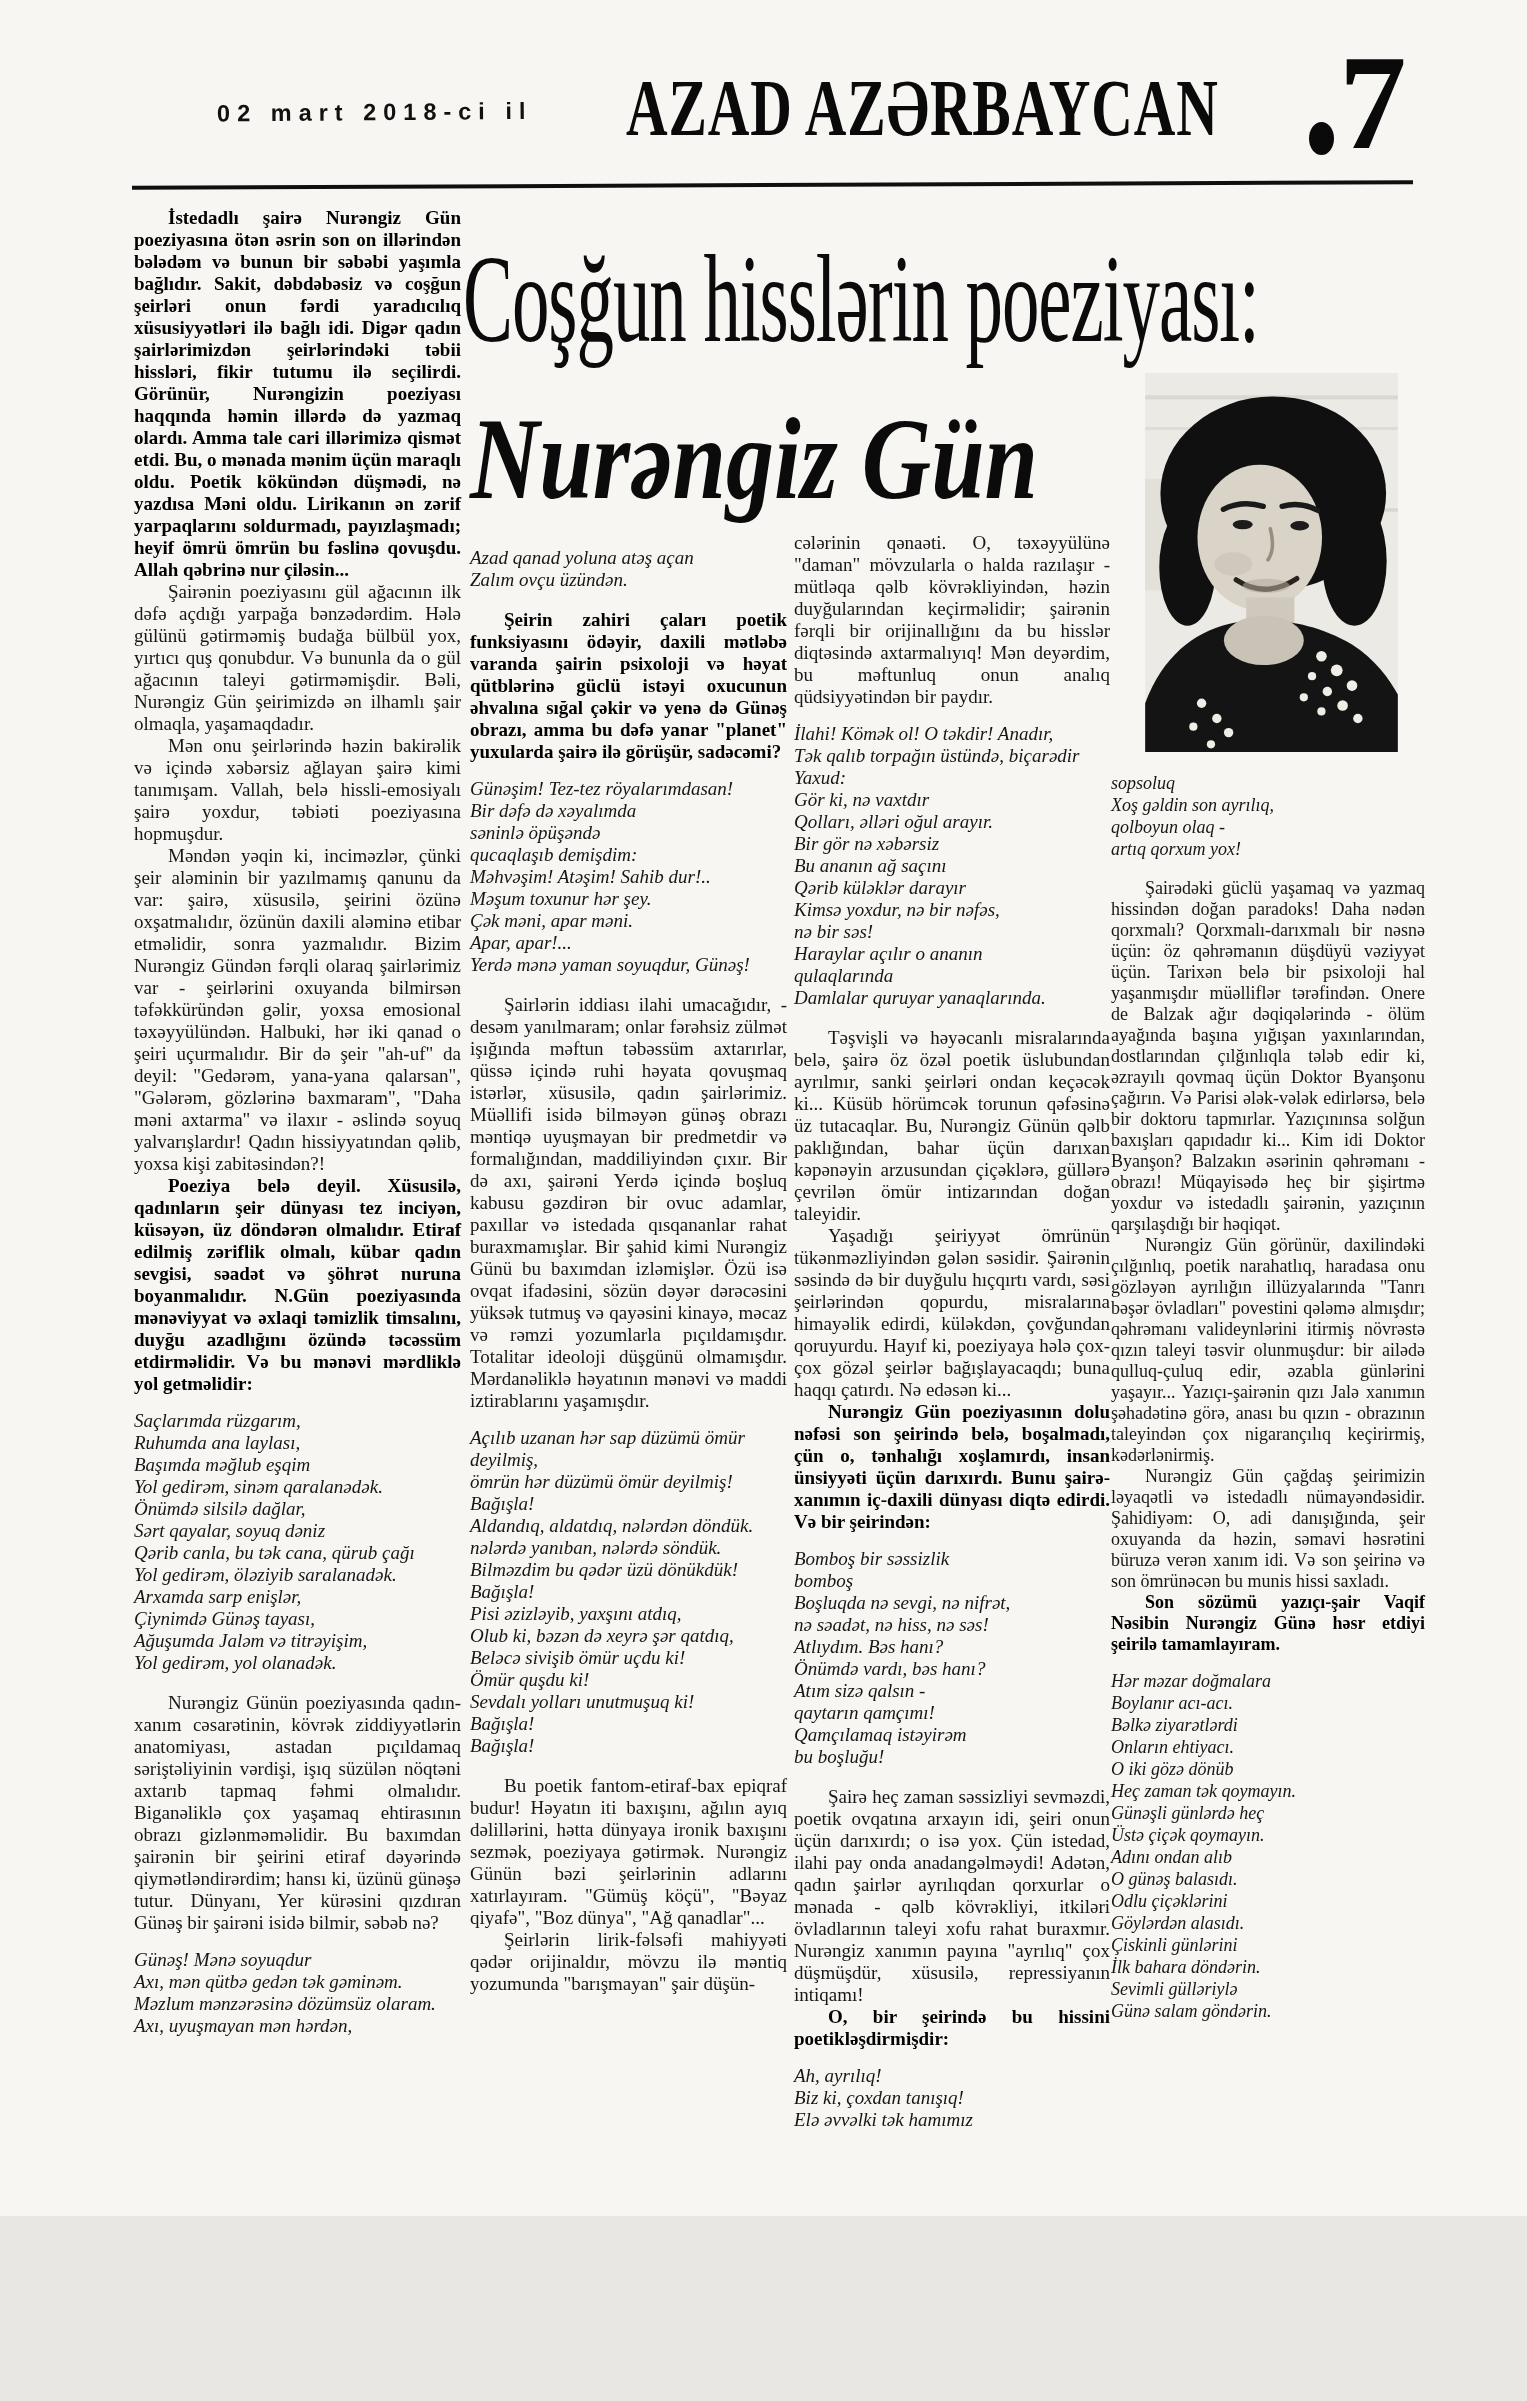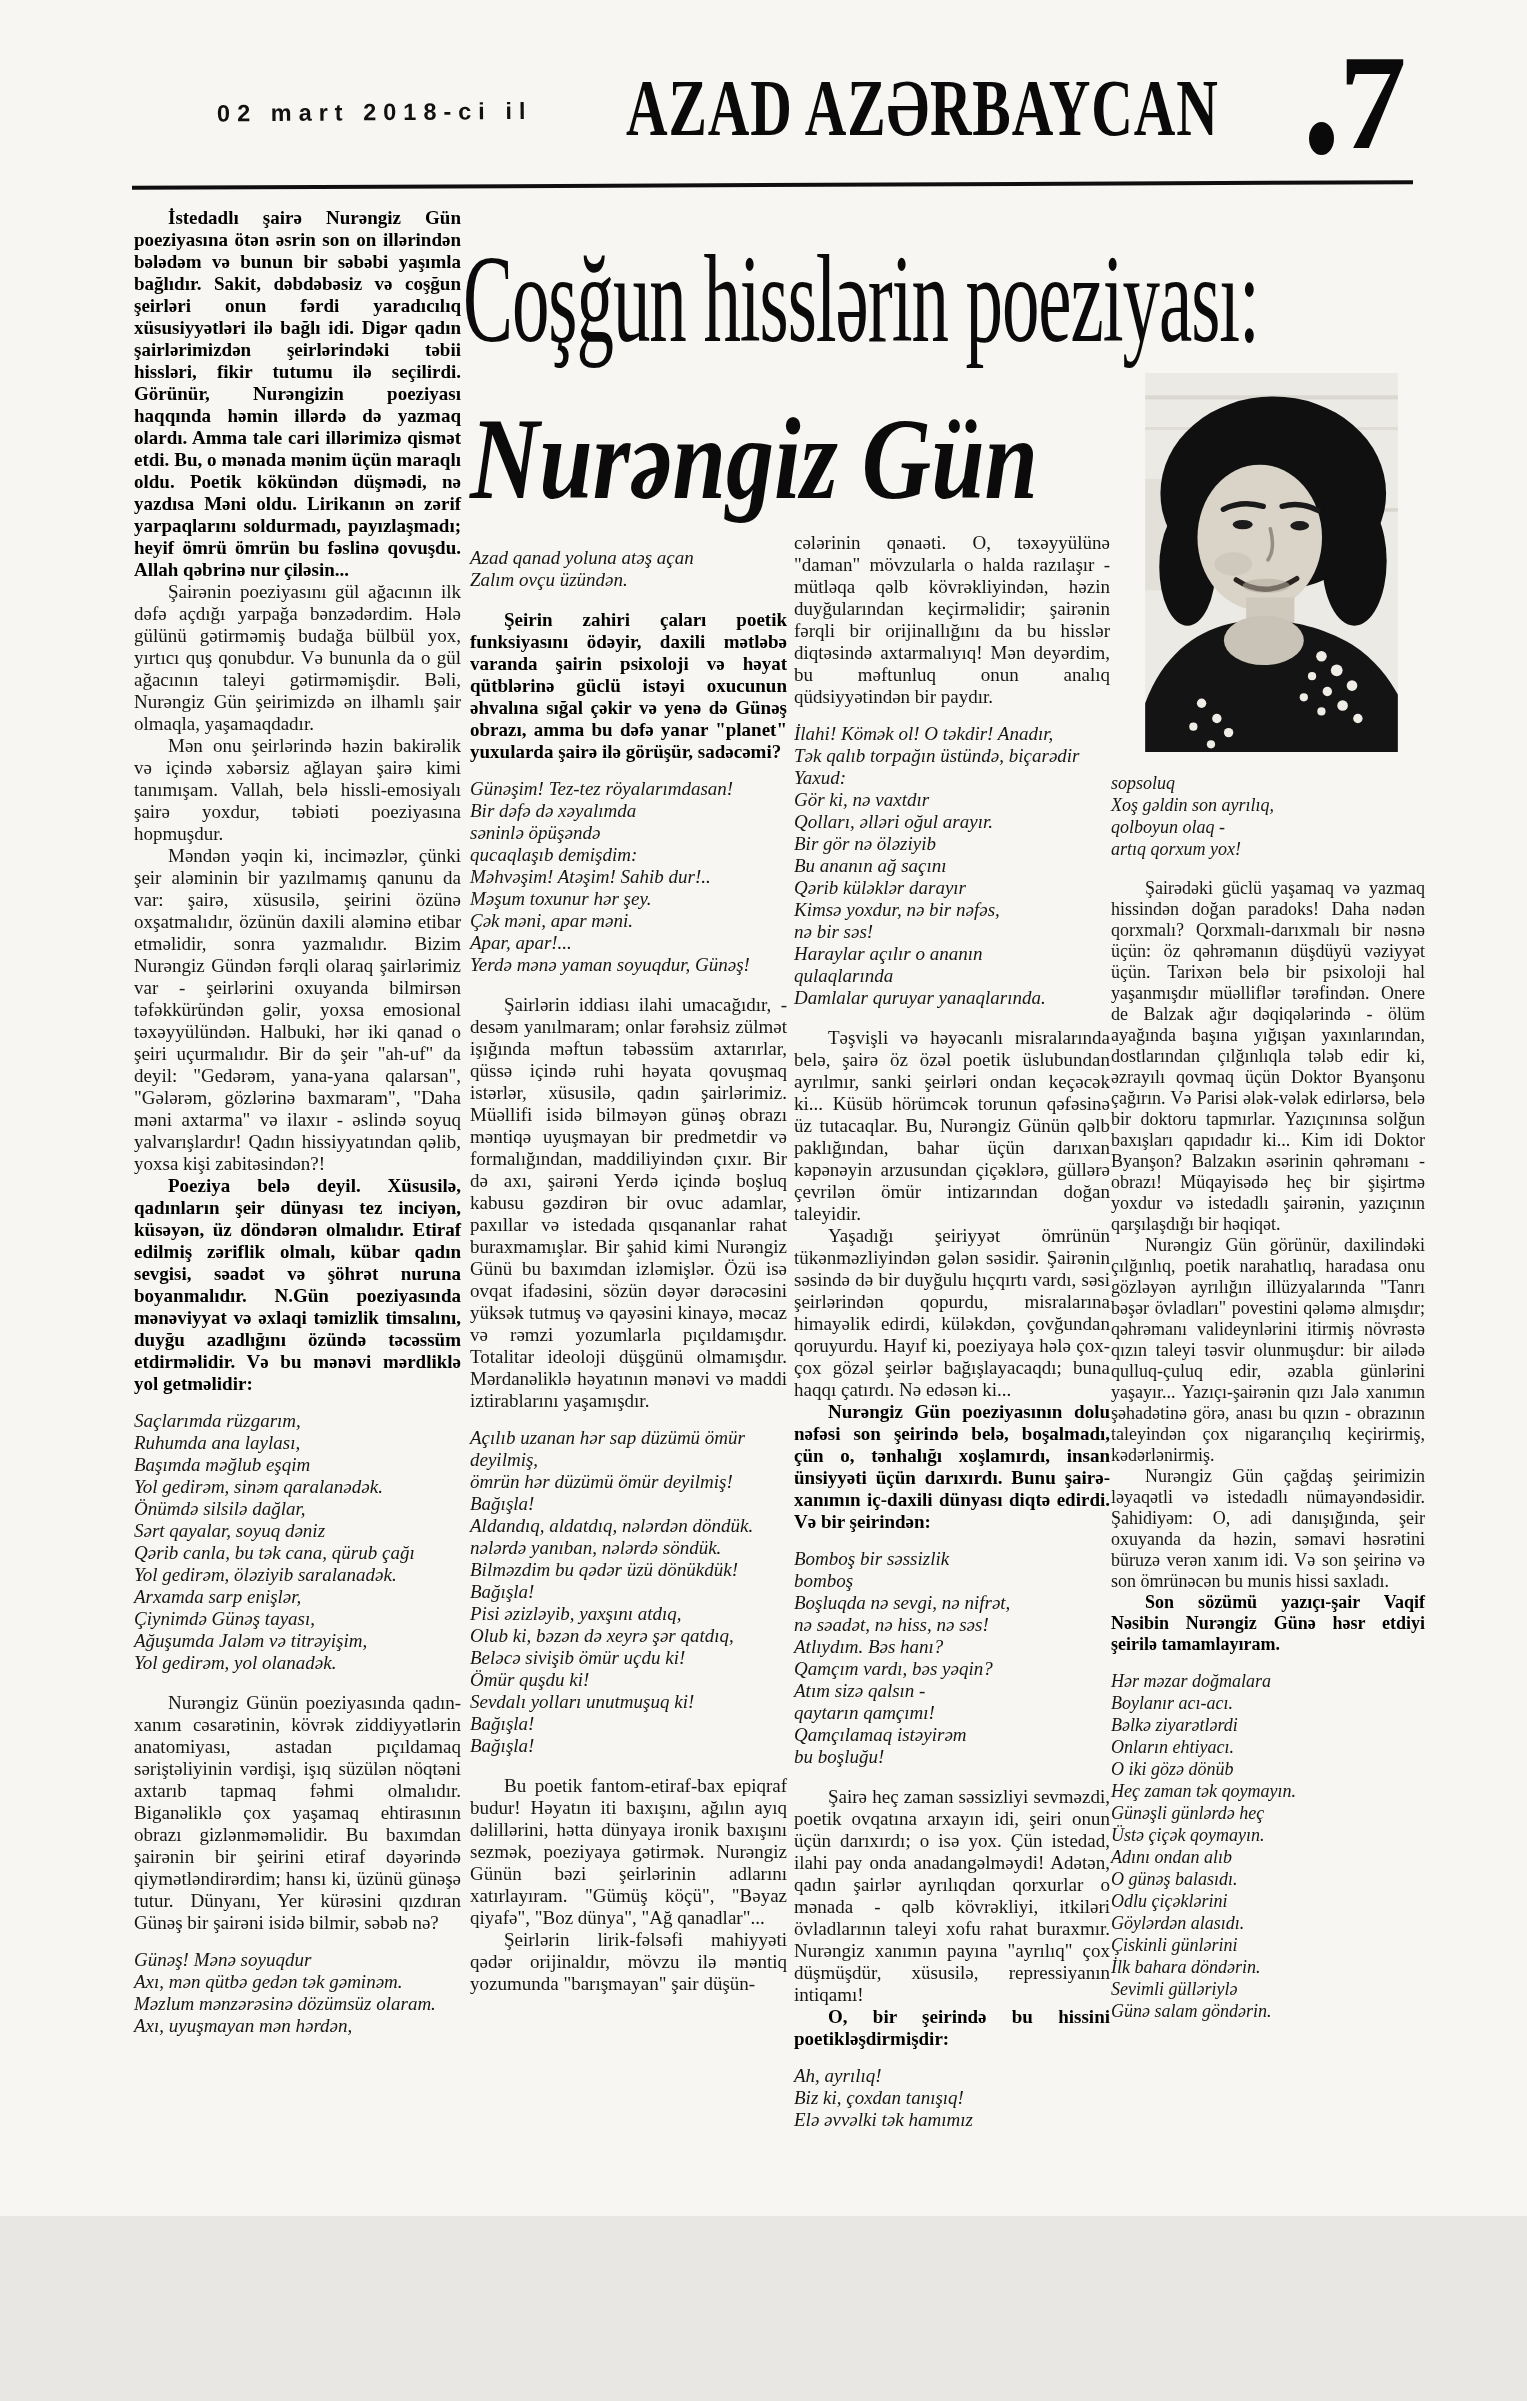--- a/index.html
+++ b/index.html
@@ -190,39 +190,39 @@
       <p class="para">Şeirlərin lirik-fəlsəfi mahiyyəti qədər orijinaldır, mövzu ilə məntiq yozumunda "barışmayan" şair düşün-</p>
     </div>
   <div class="col col-3">
       <p class="para noindent">cələrinin qənaəti. O, təxəyyülünə "daman" mövzularla o halda razılaşır - mütləqa qəlb kövrəkliyindən, həzin duyğularından keçirməlidir; şairənin fərqli bir orijinallığını da bu hisslər diqtəsində axtarmalıyıq! Mən deyərdim, bu məftunluq onun analıq qüdsiyyətindən bir paydır.</p>
       <div class="poem">
         <div class="poem-line">İlahi! Kömək ol! O təkdir! Anadır,</div>
         <div class="poem-line">Tək qalıb torpağın üstündə, biçarədir</div>
         <div class="poem-line">Yaxud:</div>
         <div class="poem-line">Gör ki, nə vaxtdır</div>
         <div class="poem-line">Qolları, əlləri oğul arayır.</div>
-        <div class="poem-line">Bir gör nə öləziyib</div>
+        <div class="poem-line">Bir gör nə xəbərsiz</div>
         <div class="poem-line">Bu ananın ağ saçını</div>
         <div class="poem-line">Qərib küləklər darayır</div>
         <div class="poem-line">Kimsə yoxdur, nə bir nəfəs,</div>
         <div class="poem-line">nə bir səs!</div>
         <div class="poem-line">Haraylar açılır o ananın</div>
         <div class="poem-line">qulaqlarında</div>
         <div class="poem-line">Damlalar quruyar yanaqlarında.</div>
       </div>
       <p class="para">Təşvişli və həyəcanlı misralarında belə, şairə öz özəl poetik üslubundan ayrılmır, sanki şeirləri ondan keçəcək ki... Küsüb hörümcək torunun qəfəsinə üz tutacaqlar. Bu, Nurəngiz Günün qəlb paklığından, bahar üçün darıxan kəpənəyin arzusundan çiçəklərə, güllərə çevrilən ömür intizarından doğan taleyidir.</p>
       <p class="para">Yaşadığı şeiriyyət ömrünün tükənməzliyindən gələn səsidir. Şairənin səsində də bir duyğulu hıçqırtı vardı, səsi şeirlərindən qopurdu, misralarına himayəlik edirdi, küləkdən, çovğundan qoruyurdu. Hayıf ki, poeziyaya hələ çox-çox gözəl şeirlər bağışlayacaqdı; buna haqqı çatırdı. Nə edəsən ki...</p>
       <p class="para bold">Nurəngiz Gün poeziyasının dolu nəfəsi son şeirində belə, boşalmadı, çün o, tənhalığı xoşlamırdı, insan ünsiyyəti üçün darıxırdı. Bunu şairə-xanımın iç-daxili dünyası diqtə edirdi. Və bir şeirindən:</p>
       <div class="poem">
         <div class="poem-line">Bomboş bir səssizlik</div>
         <div class="poem-line">bomboş</div>
         <div class="poem-line">Boşluqda nə sevgi, nə nifrət,</div>
         <div class="poem-line">nə səadət, nə hiss, nə səs!</div>
         <div class="poem-line">Atlıydım. Bəs hanı?</div>
-        <div class="poem-line">Qamçım vardı, bəs yəqin?</div>
+        <div class="poem-line">Önümdə vardı, bəs hanı?</div>
         <div class="poem-line">Atım sizə qalsın -</div>
         <div class="poem-line">qaytarın qamçımı!</div>
         <div class="poem-line">Qamçılamaq istəyirəm</div>
         <div class="poem-line">bu boşluğu!</div>
       </div>
       <p class="para">Şairə heç zaman səssizliyi sevməzdi, poetik ovqatına arxayın idi, şeiri onun üçün darıxırdı; o isə yox. Çün istedad, ilahi pay onda anadangəlməydi! Adətən, qadın şairlər ayrılıqdan qorxurlar o mənada - qəlb kövrəkliyi, itkiləri övladlarının taleyi xofu rahat buraxmır. Nurəngiz xanımın payına "ayrılıq" çox düşmüşdür, xüsusilə, repressiyanın intiqamı!</p>
       <p class="para bold">O, bir şeirində bu hissini poetikləşdirmişdir:</p>
       <div class="poem">
         <div class="poem-line">Ah, ayrılıq!</div>
         <div class="poem-line">Biz ki, çoxdan tanışıq!</div>

